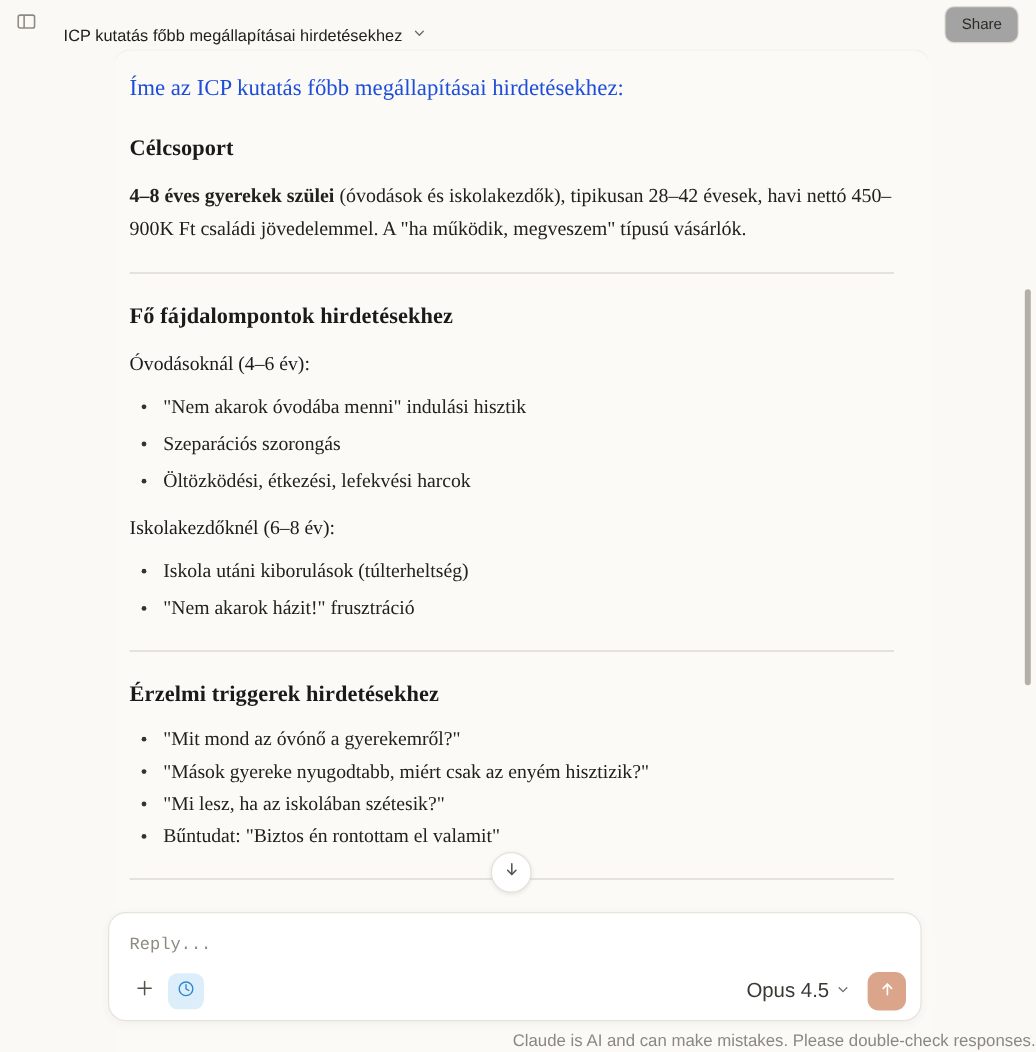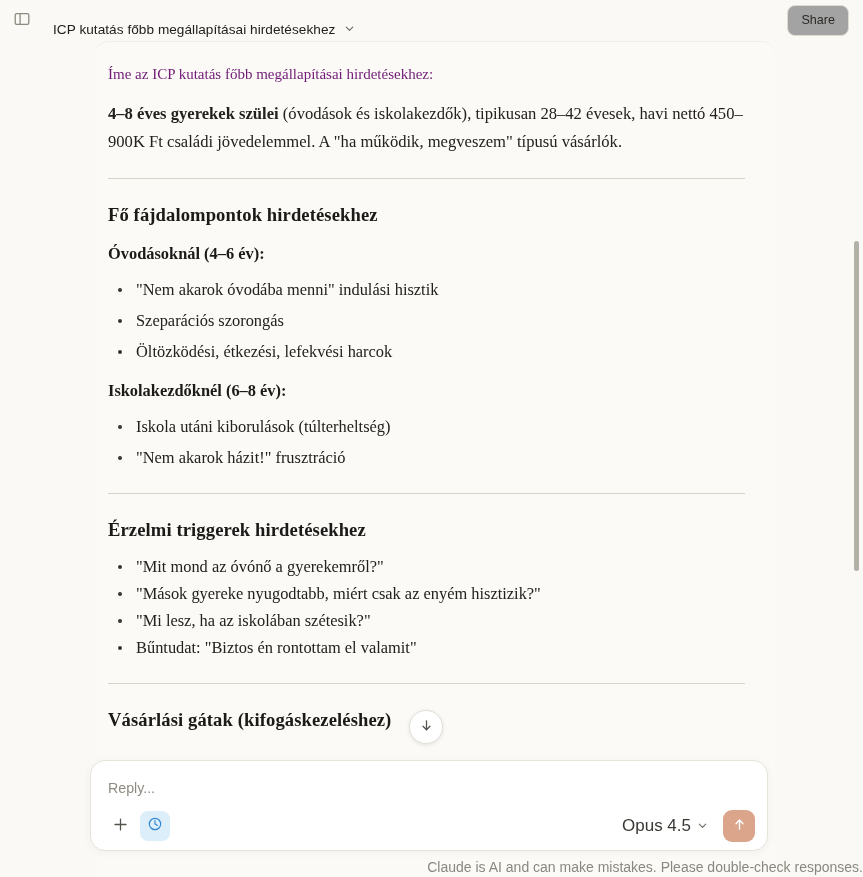--- a/index.html
+++ b/index.html
@@ -95,38 +95,38 @@
   #message-body {
     position: absolute;
     top: 0; left: 0;
     width: 680px;
     padding: 12px 30px 0 13px;
     font-family: "Liberation Serif", serif;
   }
 
   
   .para {
-    font-size: 15px;
+    font-size: 19px;
     line-height: 28px;
-    color: #701a75;
+    color: #1d4ed8;
     margin: 6px 0 0 0;
   }
 
   .h-section {
     font-size: 18.6px;
     font-weight: bold;
     line-height: 26px;
     color: #1c1a18;
     margin: 23px 0 0 0;
     letter-spacing: 0.1px;
   }
 
   .h-sub {
     font-size: 16.4px;
-    font-weight: bold;
+    font-weight: normal;
     line-height: 24px;
     color: #1c1a18;
     margin: 14px 0 0 0;
   }
 
   .lead-para {
     font-size: 16.6px;
     line-height: 28px;
     color: #23211e;
     margin: 12px 0 0 0;
@@ -192,21 +192,21 @@
     z-index: 35;
   }
 
   #composer-input {
     position: absolute;
     left: 17px; top: 17px;
     width: 620px;
     border: none;
     outline: none;
     background: transparent;
-    font-family: Liberation Sans, sans-serif;
+    font-family: Liberation Mono, monospace;
     font-size: 14.2px;
     line-height: 20px;
     color: #23211e;
   }
   #composer-input::placeholder { color: #8f8b82; }
 
   #composer-toolbar {
     position: absolute;
     left: 0; right: 0; bottom: 0;
     height: 48px;
@@ -314,20 +314,21 @@
   <div class="header-spacer"></div>
 
   <button id="share-button">Share</button>
 </div>
 
 <div id="conversation-panel">
   <div id="message-body">
 
     <p class="para">Íme az ICP kutatás főbb megállapításai hirdetésekhez:</p>
 
+    <h2 class="h-section">Célcsoport</h2>
 
     <p class="lead-para"><b>4–8 éves gyerekek szülei</b><span> (óvodások és iskolakezdők), tipikusan 28–42 évesek, havi nettó 450–900K Ft családi jövedelemmel. A "ha működik, megveszem" típusú vásárlók.</span></p>
 
     <hr class="sep">
 
     <h2 class="h-section">Fő fájdalompontok hirdetésekhez</h2>
 
     <h3 class="h-sub">Óvodásoknál (4–6 év):</h3>
     <ul class="bullets">
       <li>"Nem akarok óvodába menni" indulási hisztik</li>

